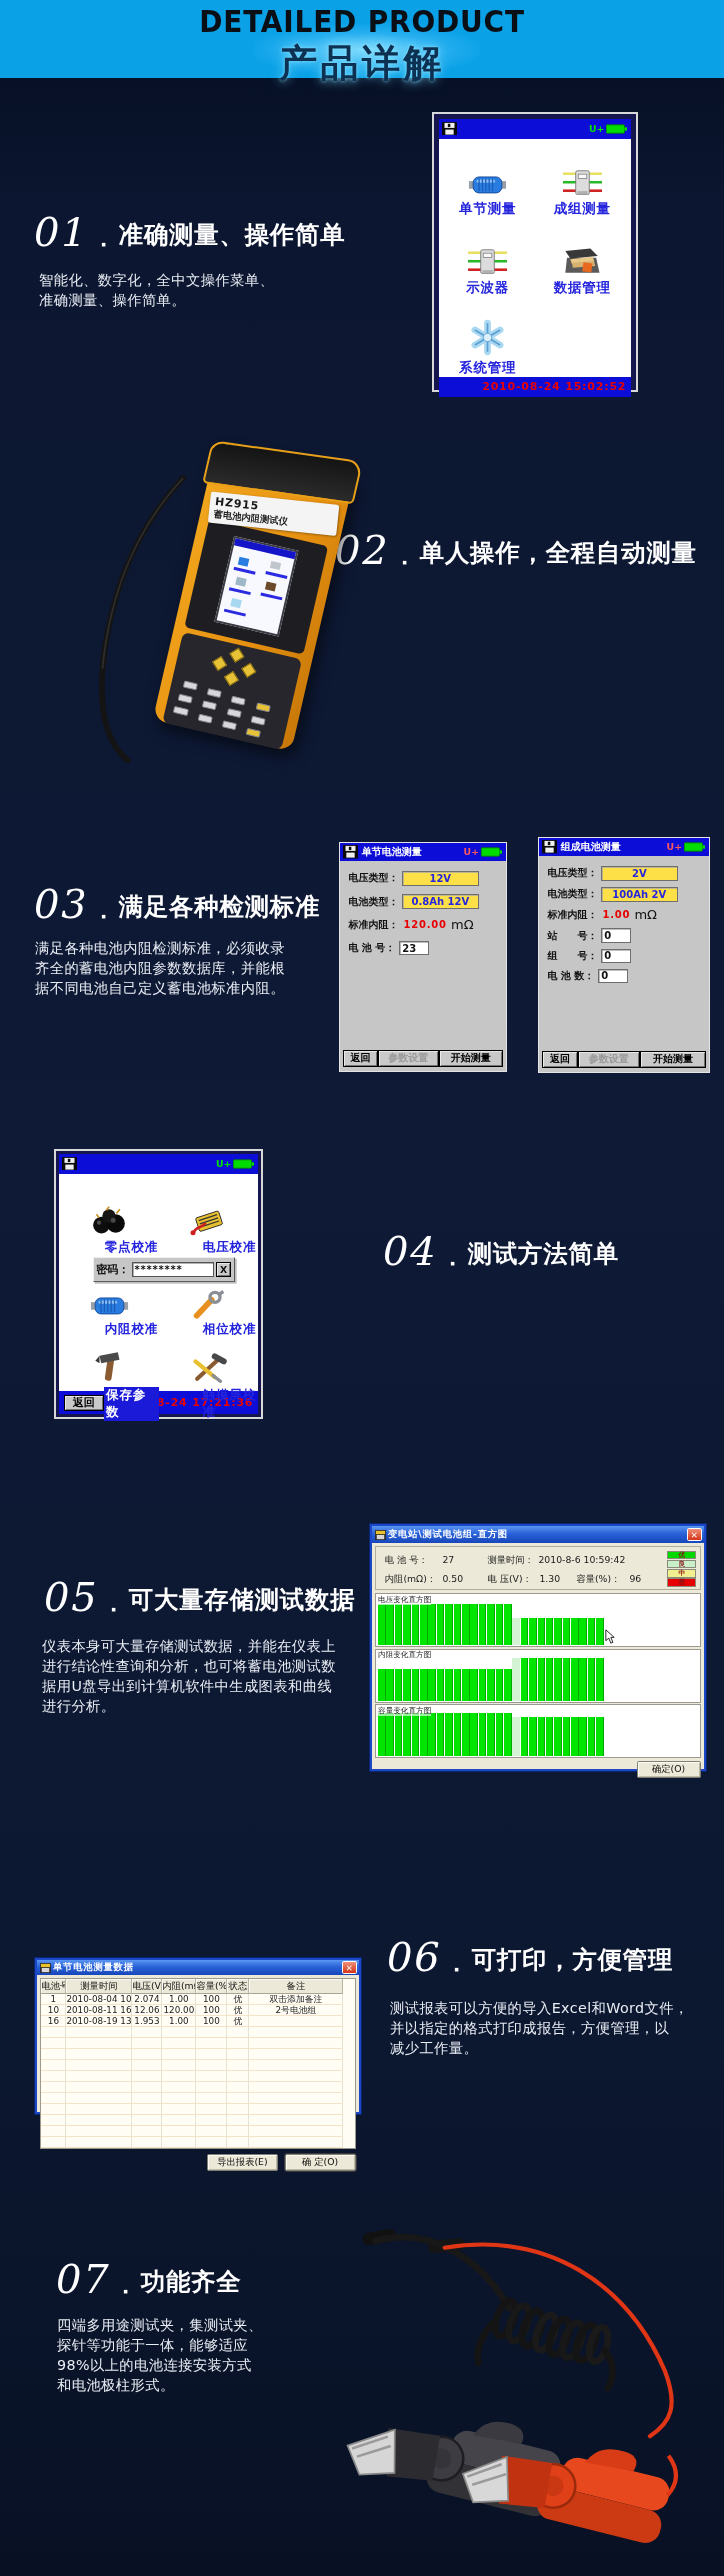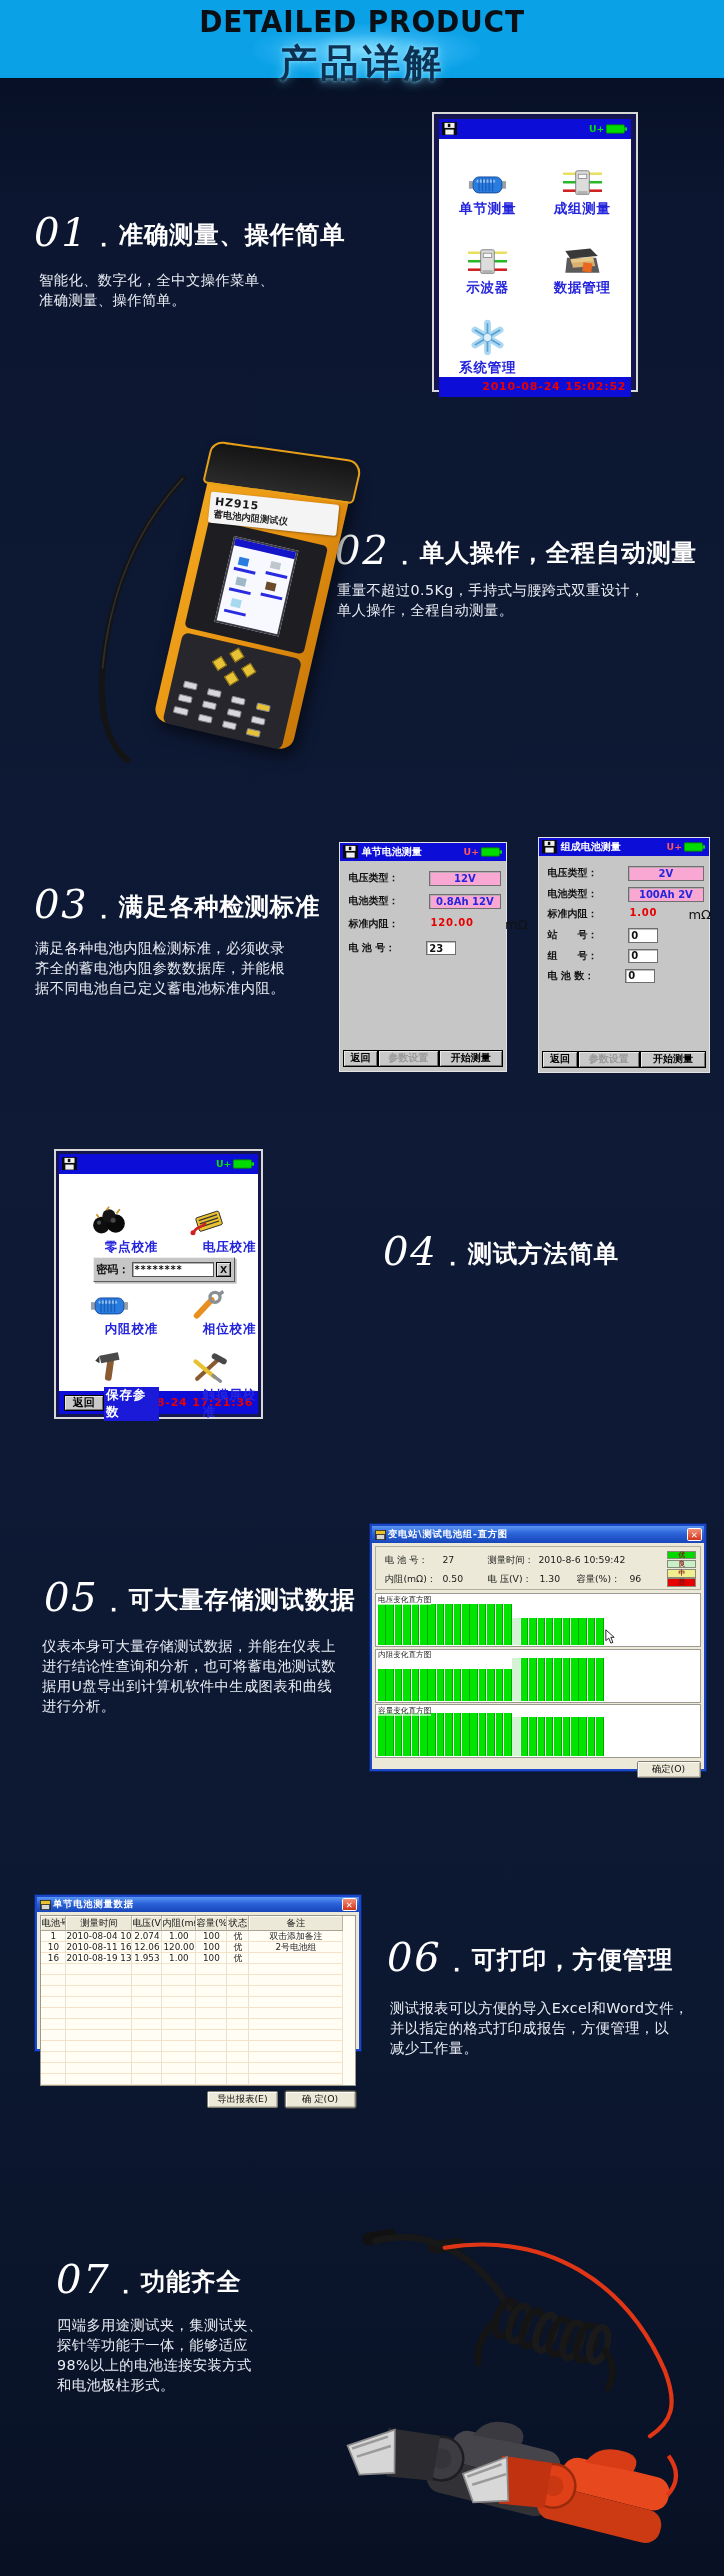--- a/index.html
+++ b/index.html
@@ -57,24 +57,24 @@
   .backbtn{ width:40px; height:16px; margin-right:auto; }
   .btn3d{ background:#c9c9c9; border:0.8px solid #000; box-shadow:inset 0.8px 0.8px 0 #f2f2f2, inset -0.8px -0.8px 0 #5a5a5a;
      color:#000; display:flex; align-items:center; justify-content:center; font-size:11px; font-weight:bold; }
   .btn3d.disabled{ color:#9a9a9a; }
 
   
   .formscreen{ position:absolute; background:#c6c6c6; border:1.7px solid #e4e4e4; display:flex; flex-direction:column; }
   .formscreen .devtitle{ height:17.7px; }
   .formscreen .devtitle .ttext{ font-size:10px; }
   .ffields{ flex:1; padding:10px 5px 0 8.4px; }
-  .frow{ display:flex; margin-bottom:8.4px;gap:27px; }
+  .frow{ display:flex; align-items:center; margin-bottom:8.4px; }
   .frow.tight{ margin-bottom:5.9px; }
   .flabel{ font-size:10px; font-weight:bold; color:#111; white-space:pre; }
-  .fbox{ width:77px; height:15px; margin-left:3.4px; background:#f9a8d4; border:0.8px solid #6e6e6e; box-shadow:inset 0.8px 0.8px 0 #a8a8a8;
+  .fbox{ width:77px; height:15px; margin-left:3.4px; background:#fde047; border:0.8px solid #6e6e6e; box-shadow:inset 0.8px 0.8px 0 #a8a8a8;
      display:flex; align-items:center; justify-content:center; font-size:10px; font-weight:bold; color:#2525dd; }
   .fred{ margin-left:5px; font-size:10px; font-weight:bold; color:#e80000; letter-spacing:0.8px;}
   .funit{ margin-left:4.2px; font-size:13px; color:#111; }
   .finput{ width:30px; height:14.3px; margin-left:3.4px; background:#fff; border:0.8px solid #6e6e6e; box-shadow:inset 0.8px 0.8px 0 #a8a8a8;
      font-size:10px; font-weight:bold; color:#111; display:flex; align-items:center; padding:0 2.5px;}
   .formbtns{ display:flex; justify-content:space-between; padding:0 3.4px 4.2px 3.4px; }
   .formbtns .btn3d{ height:17px; font-size:10px; }
   .formbtns .btn3d:nth-child(1){ width:37px; }
   .formbtns .btn3d:nth-child(2){ width:66px; }
   .formbtns .btn3d:nth-child(3){ width:69px; }
@@ -165,24 +165,20 @@
   <div class="sec-body" style="left:39px;top:270px;width:362px;">
       <div class="bodyline">智能化、数字化，全中文操作菜单、</div>
       <div class="bodyline">准确测量、操作简单。</div>
     </div>
 
   <div class="sec-head" style="left:335px;top:527px;">
     <span class="num">02</span>
     <span class="dot">．</span>
     <span class="htitle">单人操作，全程自动测量</span>
   </div>
-  <div class="sec-body" style="left:337px;top:580px;width:379px;">
-      <div class="bodyline">重量不超过0.5Kg，手持式与腰跨式双重设计，</div>
-      <div class="bodyline">单人操作，全程自动测量。</div>
-    </div>
 
   <div class="sec-head" style="left:34px;top:881px;">
     <span class="num">03</span>
     <span class="dot">．</span>
     <span class="htitle">满足各种检测标准</span>
   </div>
   <div class="sec-body" style="left:35px;top:938px;width:312px;">
       <div class="bodyline">满足各种电池内阻检测标准，必须收录</div>
       <div class="bodyline">齐全的蓄电池内阻参数数据库，并能根</div>
       <div class="bodyline">据不同电池自己定义蓄电池标准内阻。</div>
@@ -716,21 +712,21 @@
               <div class="bar green" style="height: 77%;"></div>
             </div>
           </div>
         </div>
       <div class="okrow">
         <div class="xpbtn">确定(O)</div>
       </div>
     </div>
   </div>
 
-  <div class="xpwin" style="left:35px;top:1895px;width:326px;height:156px;">
+  <div class="xpwin" style="left:35px;top:1958px;width:326px;height:156px;">
     <div class="xptitle" style="height:15px;">
       <span class="icon">
           <svg width="11" height="10" viewBox="0 0 13 12">
             <rect width="13" height="12" fill="#2a2a2a"></rect>
             <rect x="1" y="1" width="11" height="4" fill="#e8c030"></rect>
             <rect x="2" y="6" width="9" height="5" fill="#d8d8d8"></rect>
           </svg>
         </span>
       <span class="xpt">单节电池测量数据</span>
       <span class="xpclose">✕</span>

